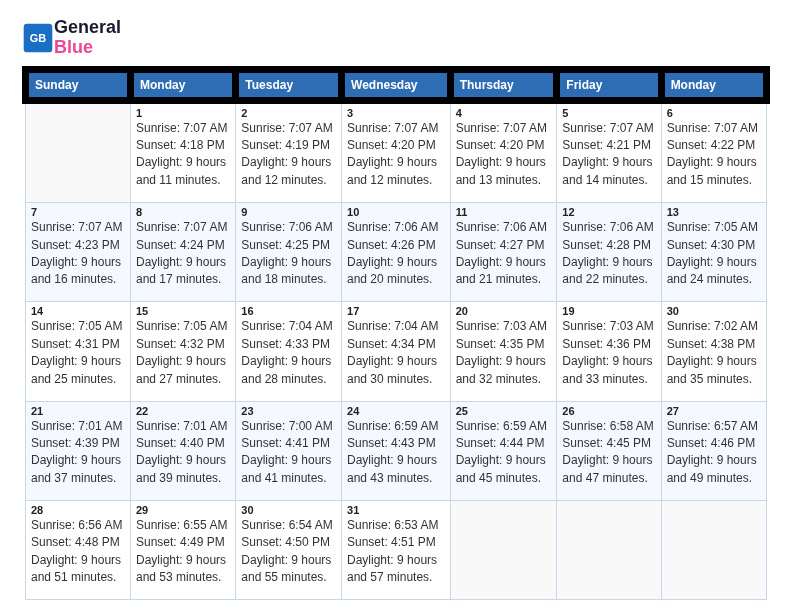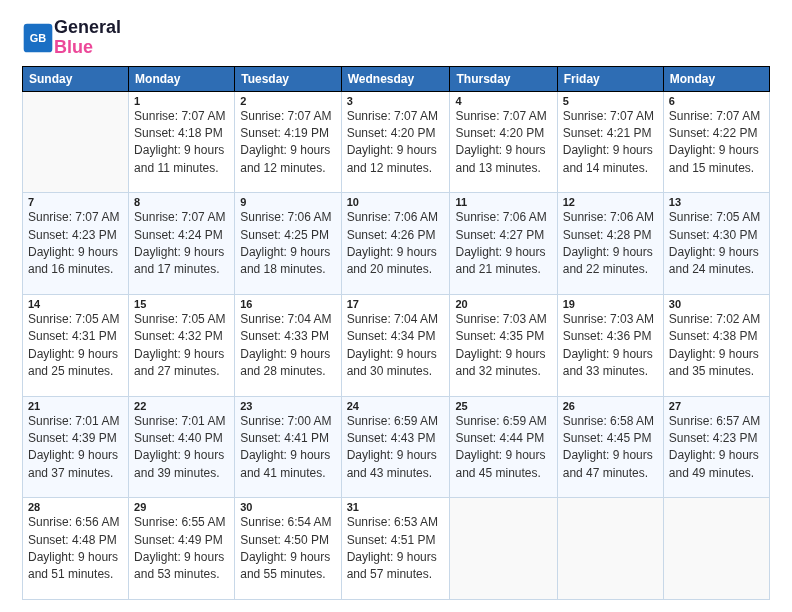--- a/index.html
+++ b/index.html
@@ -58,21 +58,21 @@
       border-collapse: collapse;
       flex: 1;
     }
     .calendar-table th {
       background-color: #2e6db4;
       color: #fff;
       font-size: 12px;
       font-weight: bold;
       text-align: left;
       padding: 5px 6px;
-      border: 1px solid #000000;
+      border: 7px solid #000000;
     }
     .calendar-table td {
       vertical-align: top;
       border: 1px solid #c8d8e8;
       padding: 3px 5px;
       width: 113px;
       min-height: 80px;
       background: #fff;
       font-size: 9.5px;
       color: #222;
@@ -316,21 +316,21 @@
           <td>
             <span class="day-number">26</span>
             <div class="day-info" style="white-space: pre-line;">Sunrise: 6:58 AM
 Sunset: 4:45 PM
 Daylight: 9 hours
 and 47 minutes.</div>
           </td>
           <td>
             <span class="day-number">27</span>
             <div class="day-info" style="white-space: pre-line;">Sunrise: 6:57 AM
-Sunset: 4:23 PM
+Sunset: 4:46 PM
 Daylight: 9 hours
 and 49 minutes.</div>
           </td>
         </tr>
         <tr>
           <td>
             <span class="day-number">28</span>
             <div class="day-info" style="white-space: pre-line;">Sunrise: 6:56 AM
 Sunset: 4:48 PM
 Daylight: 9 hours

